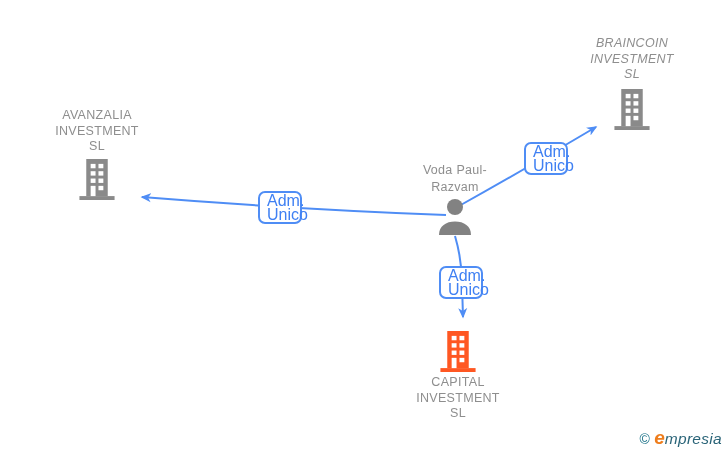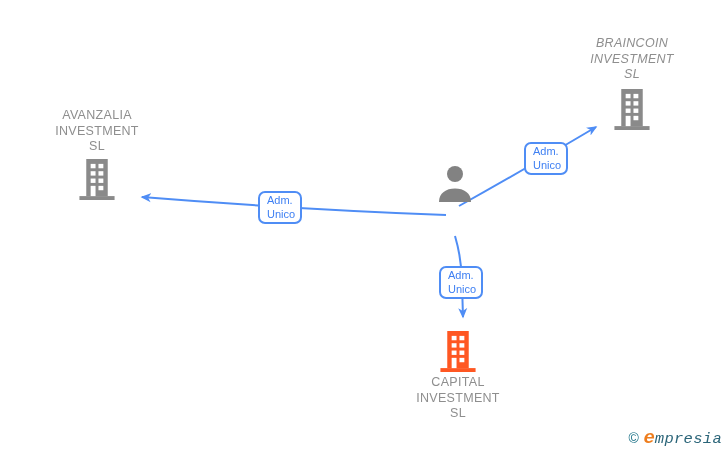--- a/index.html
+++ b/index.html
@@ -19,28 +19,28 @@
   .node-label span { display:block; }
   .node-icon { line-height:0; }
   .company-gray { color:#8a8a8a; }
   .company-orange { color:#ff5722; }
   .person-gray { color:#828282; }
 
   .edge-label {
     position:absolute; z-index:3; box-sizing:border-box;
     width:44px; height:33px;
     background:#ffffff; border:2px solid #4f8df5; border-radius:7px;
-    color:#3f80f3; font-size:11px; line-height:13.5px;
+    color:#3f80f3; font-size:16px; line-height:13.5px;
     padding:1px 0 0 7px;
   }
   .edge-label span { display:block; }
 
   .logo { position:absolute; z-index:4; right:6px; top:427px; white-space:nowrap; }
   .logo .c { color:#1a7187; font-size:14px; }
-  .logo .brand { font-family:Liberation Mono, monospace; font-style:italic; }
+  .logo .brand { font-family:Liberation Sans, sans-serif; font-style:italic; }
   .logo .e { color:#ee7d1d; font-size:19px; font-weight:bold; }
   .logo .rest { color:#2a6478; font-size:15.5px; letter-spacing:0.3px; }
 </style>
 </head>
 <body>
 
 <div class="canvas">
 
   <svg class="edges" width="728" height="450" viewBox="0 0 728 450">
     <defs>
@@ -95,20 +95,24 @@
           <rect x="13.5" y="20" width="5" height="4.5"></rect>
             <rect x="21.5" y="20" width="5" height="4.5"></rect>
           <rect x="21.5" y="27.5" width="5" height="4.5"></rect>
           <rect x="13.5" y="27.5" width="5" height="10.5"></rect>
         </g>
       </svg>
     </div>
   </div>
 
   <div class="node" style="left:395px; top:162px; width:120px;">
+    <div class="node-label" style="line-height:16.5px;">
+      <span>Voda Paul-</span>
+      <span>Razvam</span>
+    </div>
     <div class="node-icon person-gray" style="margin-top:4px;">
       <svg width="34" height="36" viewBox="0 0 34 36" fill="currentColor">
         <circle cx="17" cy="8" r="8"></circle>
         <path d="M1,36 C1,27 8,22.5 17,22.5 C26,22.5 33,27 33,36 Z"></path>
       </svg>
     </div>
   </div>
 
   <div class="node" style="left:388px; top:331px; width:140px;justify-content:space-between;">
     <div class="node-icon company-orange">

